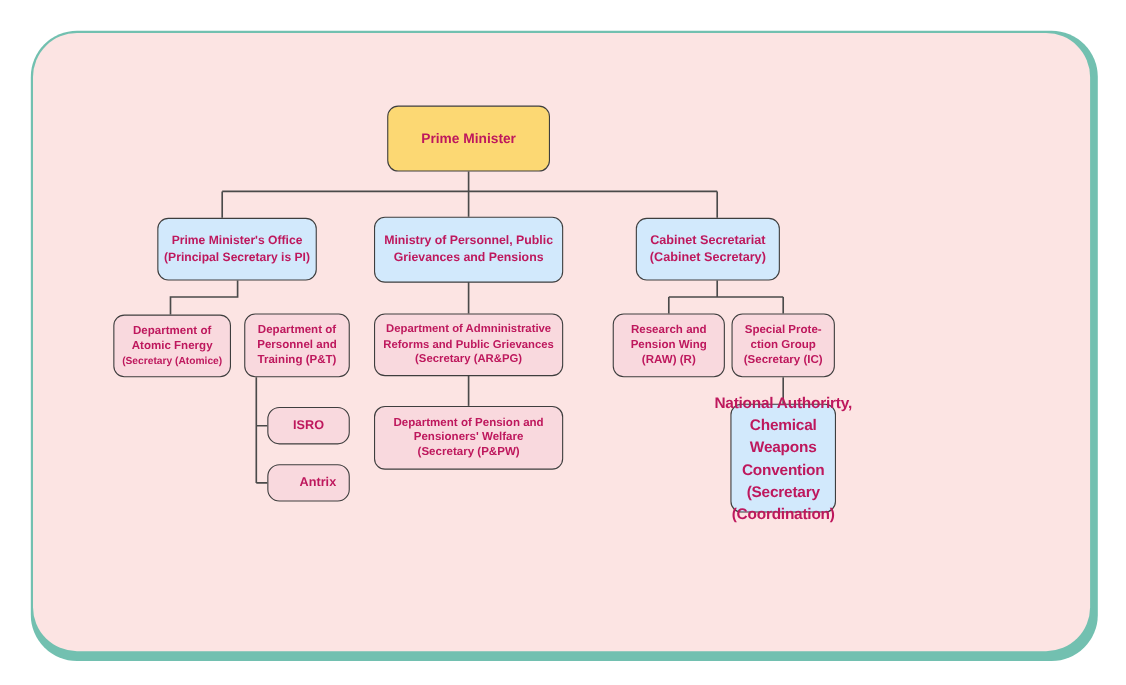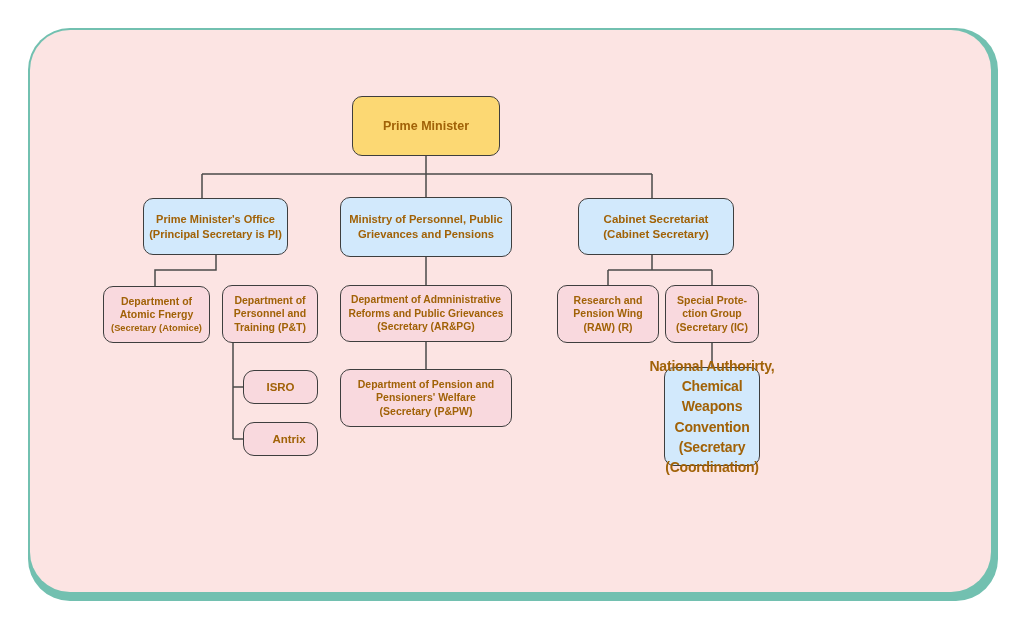--- a/index.html
+++ b/index.html
@@ -4,21 +4,21 @@
 <style>
   html,body{margin:0;padding:0;background:#ffffff;}
   body{font-family:"Liberation Sans", sans-serif;}
   .stage{position:relative;width:1024px;height:623px;background:#ffffff;overflow:hidden;}
   .teal-card{position:absolute;left:28px;top:28px;width:970px;height:573px;background:#72c0b0;border-radius:42px;}
   .pink-card{position:absolute;left:2px;top:2px;width:961px;height:562px;background:#fce4e3;border-radius:40px;}
   .connectors{position:absolute;left:0;top:0;width:1024px;height:623px;pointer-events:none;}
   .connectors path{stroke:#4a4a4a;stroke-width:1.5;fill:none;}
   .node{position:absolute;display:flex;flex-direction:column;align-items:center;justify-content:center;
         border:1.5px solid #3e3e3e;border-radius:10px;box-sizing:border-box;
-        color:#a16207;font-weight:700;text-align:center;line-height:1.3;}
+        color:#be185d;font-weight:700;text-align:center;line-height:1.3;}
   .node div{white-space:nowrap;}
   .yellow{background:#fcd873;}
   .blue{background:#d2e9fc;}
   .pink{background:#f9d9de;}
   .small-r{border-radius:11px;text-align:right;}
   .sub{font-weight:700;}
 </style>
 </head>
 <body>
 
@@ -44,21 +44,21 @@
   <div class="node blue" style="left:143px;top:198px;width:145px;height:57px;font-size:11px;">
     <div>Prime Minister's Office</div>
     <div>(Principal Secretary is PI)</div>
   </div>
 
   <div class="node blue" style="left:340px;top:197px;width:172px;height:60px;font-size:11.2px;">
     <div>Ministry of Personnel, Public</div>
     <div>Grievances and Pensions</div>
   </div>
 
-  <div class="node blue" style="left:578px;top:198px;width:156px;height:57px;font-size:11.5px;">
+  <div class="node blue" style="left:578px;top:198px;width:131px;height:57px;font-size:11.5px;">
     <div>Cabinet Secretariat</div>
     <div>(Cabinet Secretary)</div>
   </div>
 
   <div class="node pink" style="left:103px;top:286px;width:107px;height:57px;font-size:10.5px;">
     <div>Department of</div>
     <div>Atomic Fnergy</div>
     <div class="sub" style="font-size:9.3px;">(Secretary (Atomice)</div>
   </div>
 

